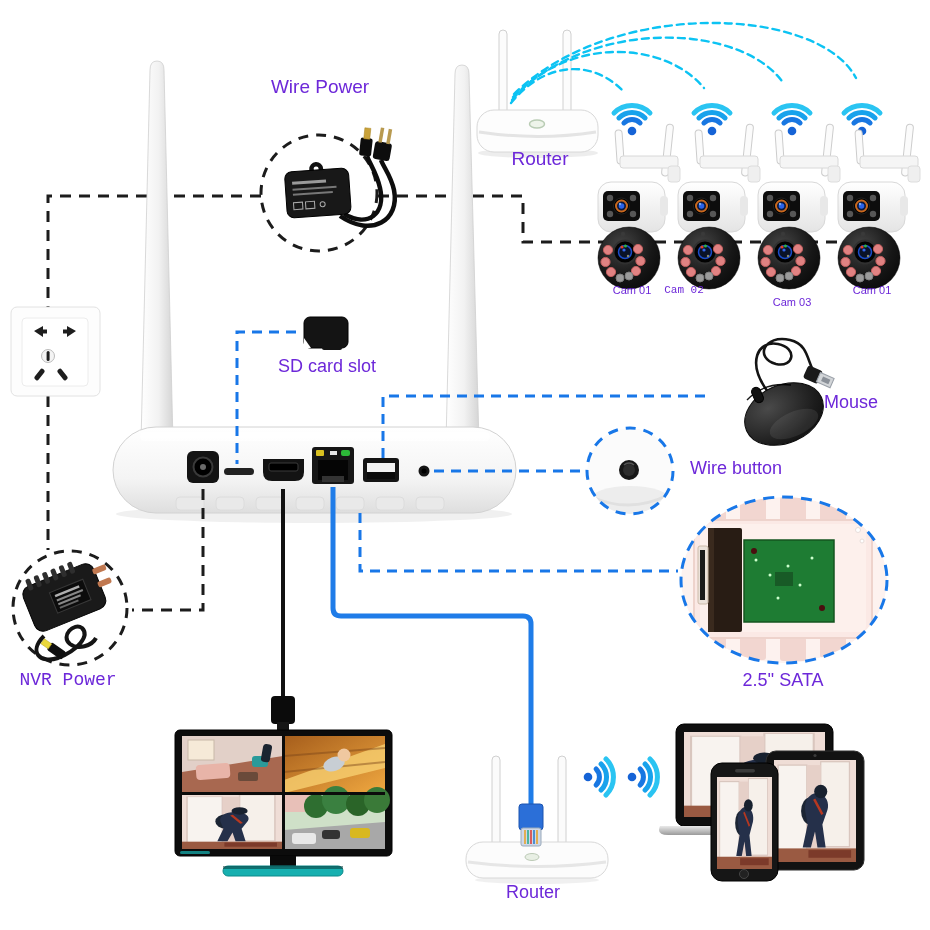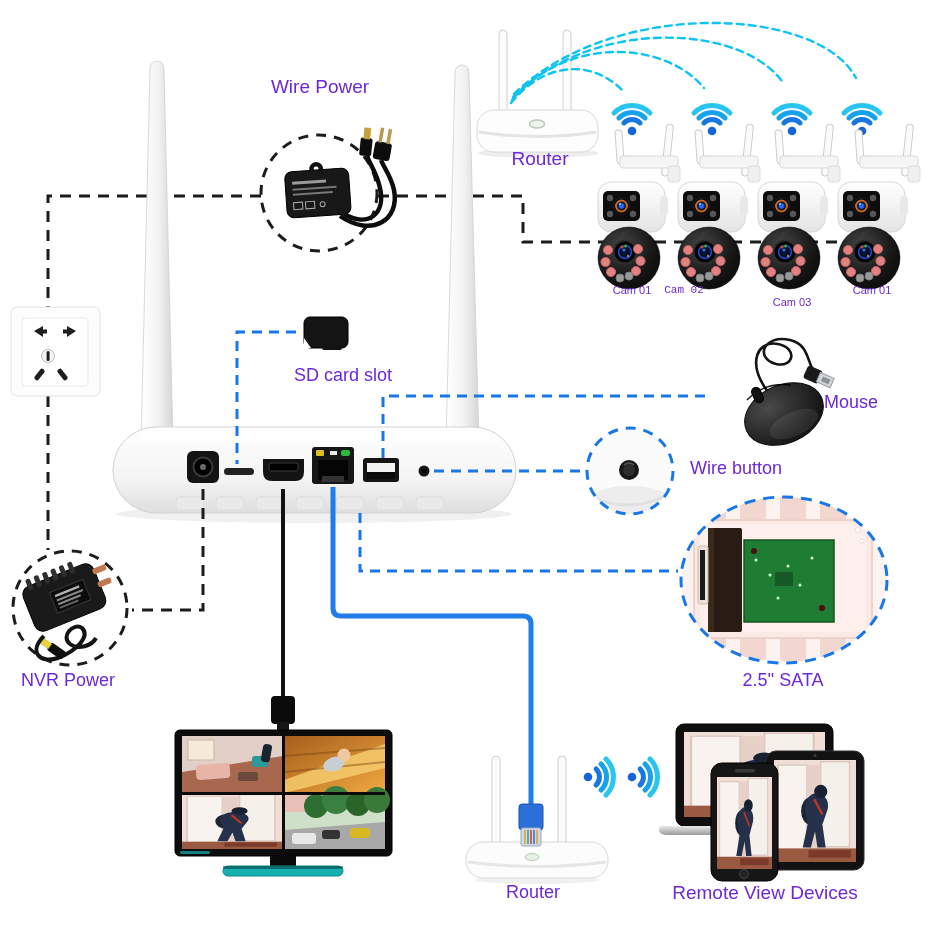--- a/index.html
+++ b/index.html
@@ -420,23 +420,22 @@
   <div>Wire Power</div>
 </div>
 <div class="label lbl19" style="left:490px;top:148px;width:100px;">Router</div>
 
 <div class="label lbl16" style="left:592px;top:284px;width:80px;">Cam 01</div>
 <div class="label lbl16" style="left:644px;top:284px;width:80px;font-family:Liberation Mono, monospace;">Cam 02</div>
 <div class="label lbl16" style="left:752px;top:296px;width:80px;">Cam 03</div>
 <div class="label lbl16" style="left:832px;top:284px;width:80px;">Cam 01</div>
 
 <div class="label sdcap" style="left:303px;top:326px;width:46px;">128G</div>
-<div class="label lbl18" style="left:268px;top:356px;width:150px;margin-top:9px;">SD card slot</div>
+<div class="label lbl18" style="left:252px;top:356px;width:150px;">SD card slot</div>
 
 <div class="label lbl18" style="left:811px;top:392px;width:80px;">Mouse</div>
 <div class="label lbl18" style="left:666px;top:458px;width:140px;">Wire button</div>
 <div class="label lbl18" style="left:713px;top:670px;width:140px;">2.5'' SATA</div>
-<div class="label lbl18" style="left:8px;top:670px;width:120px;">NVR Power</div>
+<div class="label lbl18" style="left:8px;top:670px;width:120px;font-family:Liberation Mono, monospace;">NVR Power</div>
 
 <div class="label lbl18" style="left:483px;top:882px;width:100px;">Router</div>
-<div class="label lbl19" style="left:665px;top:882px;width:200px;">Remote View Devices</div>
 
 </div>
 
 </body></html>

